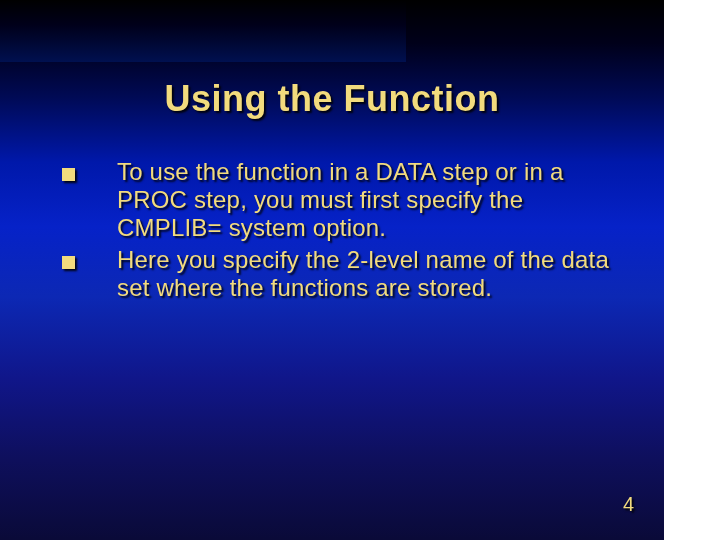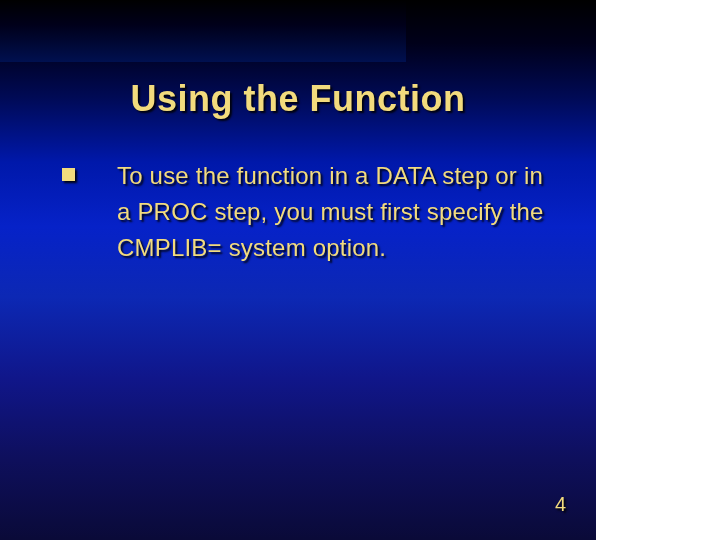--- a/index.html
+++ b/index.html
@@ -5,21 +5,21 @@
   html, body {
     margin: 0;
     padding: 0;
     width: 720px;
     height: 540px;
     overflow: hidden;
     font-family: "Trebuchet MS", "Arial", sans-serif;
   }
   .slide {
     position: relative;
-    width: 596px;
+    width: 664px;
     height: 540px;
     background: linear-gradient(180deg,
       #000000 0%,
       #00001a 8%,
       #000a55 18%,
       #0018aa 30%,
       #0622c8 42%,
       #0c28b4 55%,
       #10168a 70%,
       #0e0f5c 85%,
@@ -64,21 +64,21 @@
     width: 13px;
     height: 13px;
     background: #f2db7d;
     box-shadow: 2px 2px 2px rgba(0,0,0,0.9);
     margin-top: 10px;
     margin-right: 42px;
   }
   .bullet-text {
     flex: 1 1 auto;
     font-size: 24px;
-    line-height: 36px;
+    line-height: 28px;
     color: #f2db7d;
     text-shadow: 2px 2px 2px rgba(0,0,0,0.85);
     font-family: "Trebuchet MS", "Tahoma", sans-serif;
     letter-spacing: 0.2px;
   }
   .page-number {
     position: absolute;
     right: 30px;
     bottom: 24px;
     font-size: 20px;
@@ -92,16 +92,20 @@
 <div class="slide">
   <div class="title-bar"></div>
 
   <div class="title">Using the Function</div>
 
   <div class="body">
     <div class="bullet-row">
       <div class="bullet-marker"></div>
       <div class="bullet-text">To use the function in a DATA step or in a PROC step, you must first specify the CMPLIB= system option.</div>
     </div>
+    <div class="bullet-row">
+      <div class="bullet-marker"></div>
+      <div class="bullet-text">Here you specify the 2-level name of the data set where the functions are stored.</div>
+    </div>
   </div>
 
   <div class="page-number">4</div>
 </div>
 
 </body></html>

